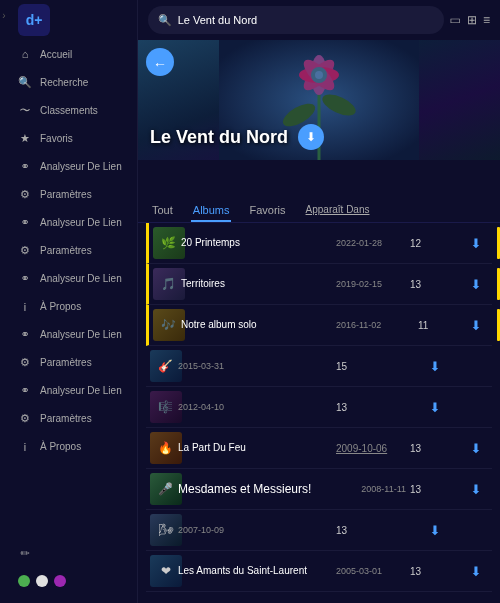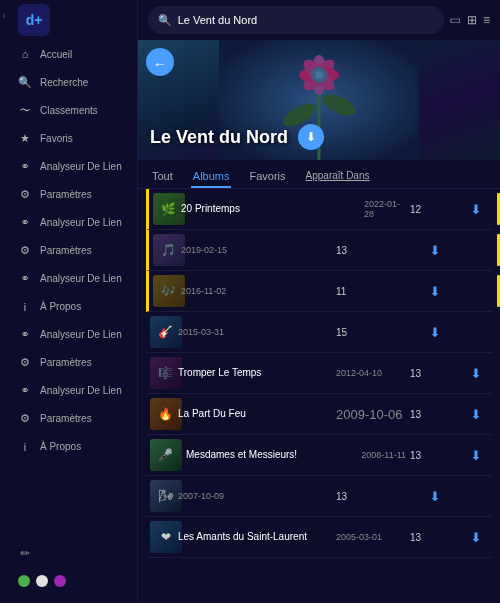--- a/index.html
+++ b/index.html
@@ -180,20 +180,21 @@
     }
 
     
     .tabs {
       display: flex;
       gap: 16px;
       padding: 6px 12px 0;
       background: #0d0d2b;
       border-bottom: 1px solid #1a1a4a;
       flex-shrink: 0;
+      margin-top: 34px;
     }
     .tab {
       font-size: 11px;
       padding: 4px 2px;
       cursor: pointer;
       color: #aaa;
       border-bottom: 2px solid transparent;
     }
     .tab.active {
       color: #4a9eff;
@@ -430,64 +431,67 @@
     <div class="tab" style="font-size:10px;text-decoration:underline;">Apparaît Dans</div>
   </div>
 
   <div class="table-container">
     <div id="table-rows-container">
     <div class="table-row yellow-line" style="border-left: 3px solid rgb(255, 215, 0);">
           <div class="album-thumb" style="background:linear-gradient(135deg,#2a5a2a,#1a3a1a);width:32px;height:32px;border-radius:3px;font-size:12px;display:flex;align-items:center;justify-content:center;">🌿</div>
           <div>
             <div class="album-title" style="font-size:10px;color:#fff;">20 Printemps</div>
           </div>
-          <div style="font-size:9px;color:#888;margin-left:28px;">2022-01-28</div>
+          <div style="font-size:9px;color:#888;">2022-01-28</div>
           <div style="font-size:10px;color:#ccc;">12</div>
           <div class="dl-icon">⬇</div>
         </div>
         <div class="table-row yellow-line" style="border-left: 3px solid rgb(255, 215, 0);">
           <div class="album-thumb" style="background:linear-gradient(135deg,#3a2a5a,#1a1a3a);width:32px;height:32px;border-radius:3px;font-size:12px;display:flex;align-items:center;justify-content:center;">🎵</div>
+          <div>
+            <div class="album-title" style="font-size:10px;color:#fff;">Territoires</div>
+          </div>
           <div style="font-size:9px;color:#888;">2019-02-15</div>
           <div style="font-size:10px;color:#ccc;">13</div>
           <div class="dl-icon">⬇</div>
         </div>
         <div class="table-row yellow-line" style="border-left: 3px solid rgb(255, 215, 0);">
           <div class="album-thumb" style="background:linear-gradient(135deg,#5a4a1a,#3a2a0a);width:32px;height:32px;border-radius:3px;font-size:12px;display:flex;align-items:center;justify-content:center;">🎶</div>
+          <div>
+            <div class="album-title" style="font-size:10px;color:#fff;">Notre album solo</div>
+          </div>
           <div style="font-size:9px;color:#888;">2016-11-02</div>
-          <div style="font-size:10px;color:#ccc;">11</div>
+          <div style="font-size:10px;color:#ccc;margin-left:8px;">11</div>
           <div class="dl-icon">⬇</div>
         </div>
         <div class="table-row">
           <div class="album-thumb" style="background:linear-gradient(135deg,#1a3a5a,#0a1a3a);width:32px;height:32px;border-radius:3px;font-size:12px;display:flex;align-items:center;justify-content:center;">🎸</div>
           <div style="font-size:9px;color:#888;">2015-03-31</div>
           <div style="font-size:10px;color:#ccc;">15</div>
           <div class="dl-icon">⬇</div>
         </div>
         <div class="table-row">
           <div class="album-thumb" style="background:linear-gradient(135deg,#3a1a4a,#1a0a2a);width:32px;height:32px;border-radius:3px;font-size:12px;display:flex;align-items:center;justify-content:center;">🎼</div>
-          <div>
-            <div class="album-title" style="font-size:10px;color:#fff;">Tromper Le Temps</div>
-          </div>
           <div style="font-size:9px;color:#888;">2012-04-10</div>
           <div style="font-size:10px;color:#ccc;">13</div>
           <div class="dl-icon">⬇</div>
         </div>
         <div class="table-row">
           <div class="album-thumb" style="background:linear-gradient(135deg,#5a3a1a,#3a1a0a);width:32px;height:32px;border-radius:3px;font-size:12px;display:flex;align-items:center;justify-content:center;">🔥</div>
           <div>
             <div class="album-title" style="font-size:10px;color:#fff;">La Part Du Feu</div>
           </div>
-          <div style="font-size:13px;color:#888;">2009-10-06</div>
+          <div style="font-size:10px;color:#888;text-decoration:underline;">2009-10-06</div>
           <div style="font-size:10px;color:#ccc;">13</div>
           <div class="dl-icon">⬇</div>
         </div>
         <div class="table-row">
           <div class="album-thumb" style="background:linear-gradient(135deg,#2a5a3a,#0a2a1a);width:32px;height:32px;border-radius:3px;font-size:12px;display:flex;align-items:center;justify-content:center;">🎤</div>
           <div>
-            <div class="album-title" style="font-size:10px;color:#fff;margin-left:8px;">Mesdames et Messieurs!</div>
+            <div class="album-title" style="font-size:12px;color:#fff;">Mesdames et Messieurs!</div>
           </div>
           <div style="font-size:9px;color:#888;text-align:right;">2008-11-11</div>
           <div style="font-size:10px;color:#ccc;">13</div>
           <div class="dl-icon">⬇</div>
         </div>
         <div class="table-row">
           <div class="album-thumb" style="background:linear-gradient(135deg,#2a3a5a,#0a1a2a);width:32px;height:32px;border-radius:3px;font-size:12px;display:flex;align-items:center;justify-content:center;">🌬</div>
           <div style="font-size:9px;color:#888;">2007-10-09</div>
           <div style="font-size:10px;color:#ccc;">13</div>
           <div class="dl-icon">⬇</div>

